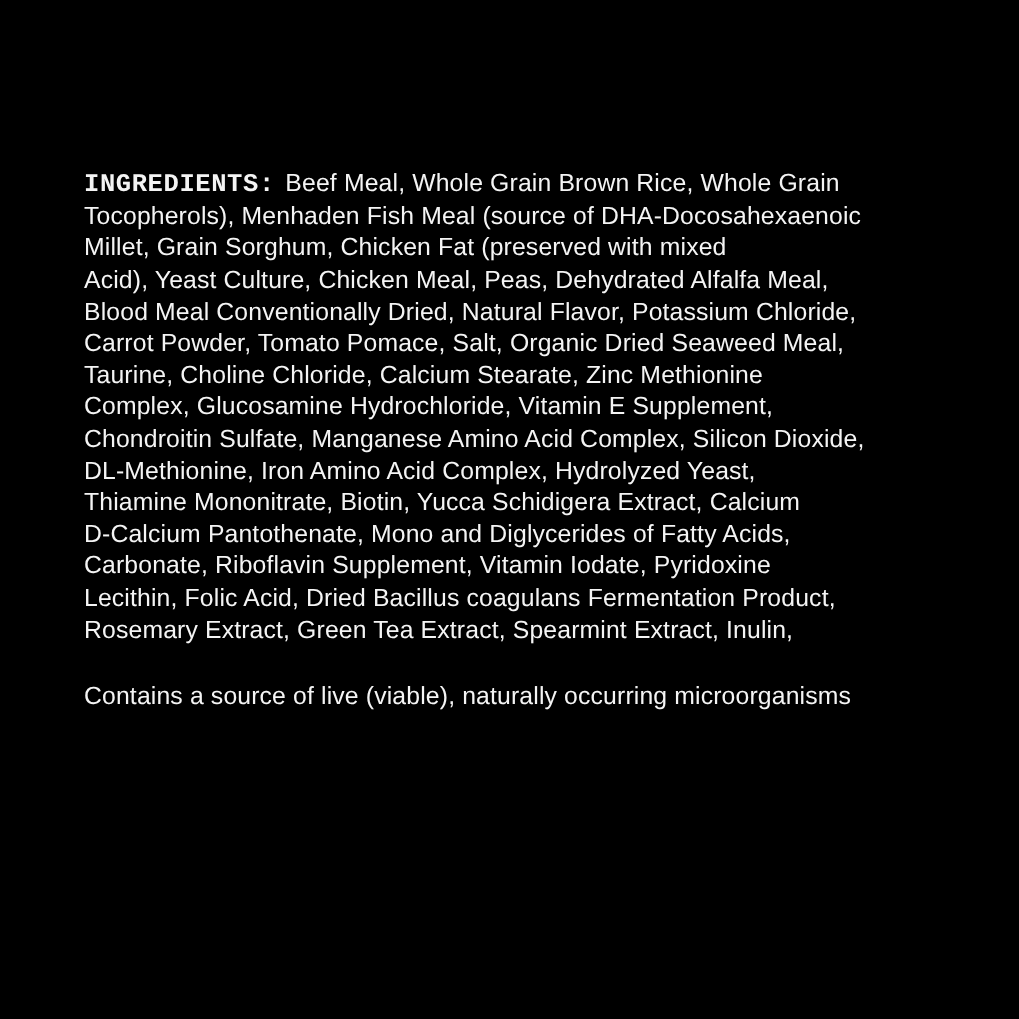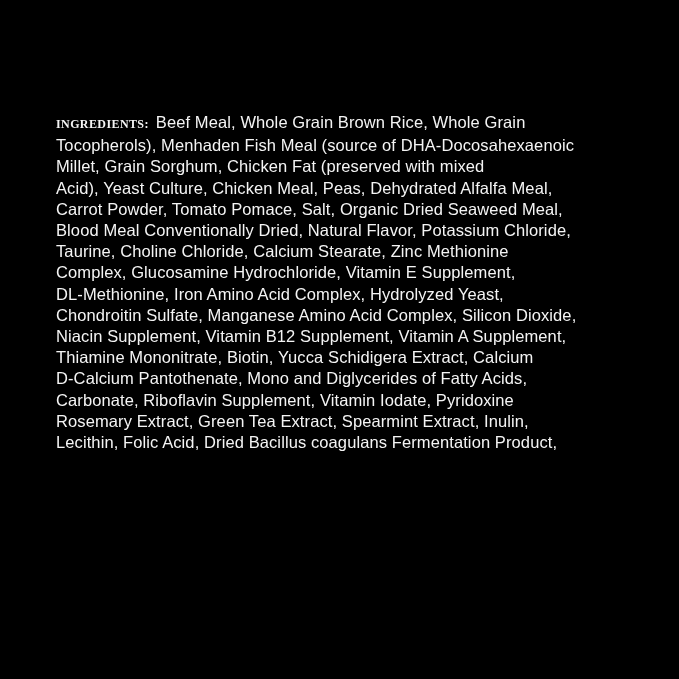--- a/index.html
+++ b/index.html
@@ -26,46 +26,46 @@
     font-size: 16.5px;
     line-height: 21.2px;
     font-weight: 500;
     letter-spacing: 0.1px;
   }
   .line {
     margin: 0;
     white-space: nowrap;
   }
   .heading {
-    font-family: Liberation Serif, serif;
+    font-family: Liberation Mono, monospace;
     font-weight: 700;
-    font-size: 12px;
+    font-size: 17px;
     letter-spacing: 0.4px;
     margin-right: 7px;
   }
   .note {
     margin: 23px 0 0 0;
     white-space: nowrap;
   }
 </style>
 </head>
 <body>
 
 <div class="canvas">
   <div class="label-block">
     <div class="line"><span class="heading">INGREDIENTS:</span><span>Beef Meal, Whole Grain Brown Rice, Whole Grain</span></div>
     <div class="line">Tocopherols), Menhaden Fish Meal (source of DHA-Docosahexaenoic</div>
     <div class="line">Millet, Grain Sorghum, Chicken Fat (preserved with mixed</div>
     <div class="line">Acid), Yeast Culture, Chicken Meal, Peas, Dehydrated Alfalfa Meal,</div>
+    <div class="line">Blood Meal Conventionally Dried, Natural Flavor, Potassium Chloride,</div>
     <div class="line">Carrot Powder, Tomato Pomace, Salt, Organic Dried Seaweed Meal,</div>
-    <div class="line">Blood Meal Conventionally Dried, Natural Flavor, Potassium Chloride,</div>
     <div class="line">Taurine, Choline Chloride, Calcium Stearate, Zinc Methionine</div>
     <div class="line">Complex, Glucosamine Hydrochloride, Vitamin E Supplement,</div>
+    <div class="line">Chondroitin Sulfate, Manganese Amino Acid Complex, Silicon Dioxide,</div>
     <div class="line">DL-Methionine, Iron Amino Acid Complex, Hydrolyzed Yeast,</div>
-    <div class="line">Chondroitin Sulfate, Manganese Amino Acid Complex, Silicon Dioxide,</div>
-    <div class="line">Niacin Supplement, Vitamin B12 Supplement, Vitamin A Supplement,</div>
     <div class="line">Thiamine Mononitrate, Biotin, Yucca Schidigera Extract, Calcium</div>
     <div class="line">D-Calcium Pantothenate, Mono and Diglycerides of Fatty Acids,</div>
     <div class="line">Carbonate, Riboflavin Supplement, Vitamin Iodate, Pyridoxine</div>
+    <div class="line">Lecithin, Folic Acid, Dried Bacillus coagulans Fermentation Product,</div>
     <div class="line">Rosemary Extract, Green Tea Extract, Spearmint Extract, Inulin,</div>
-    <div class="line">Lecithin, Folic Acid, Dried Bacillus coagulans Fermentation Product,</div>
+    <div class="note">Contains a source of live (viable), naturally occurring microorganisms</div>
   </div>
 </div>
 
 </body></html>

